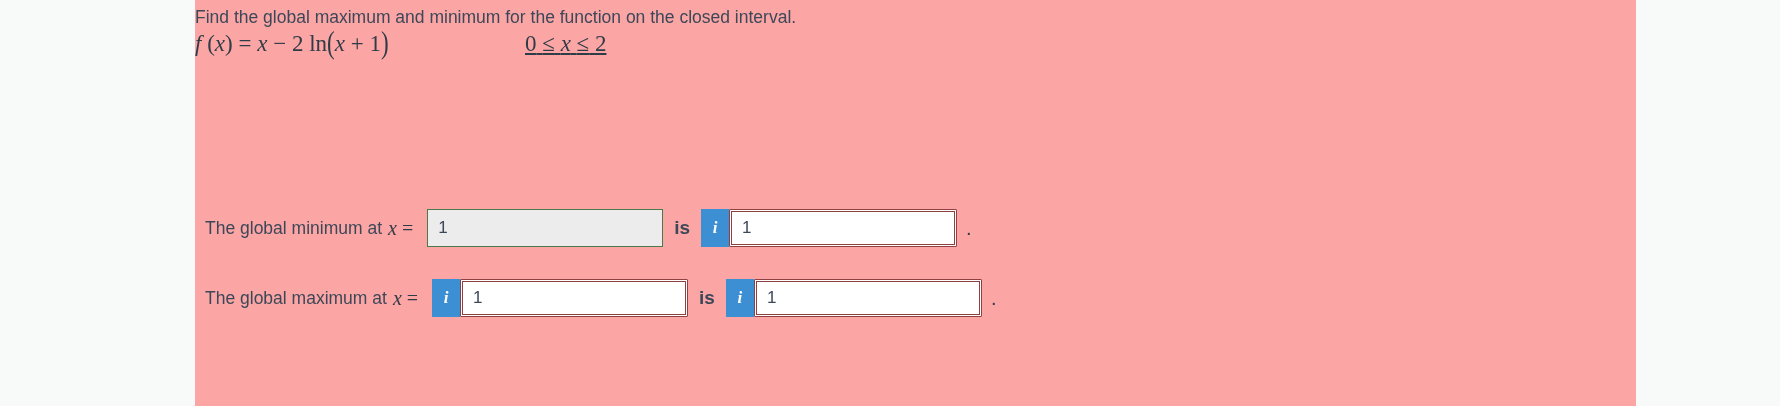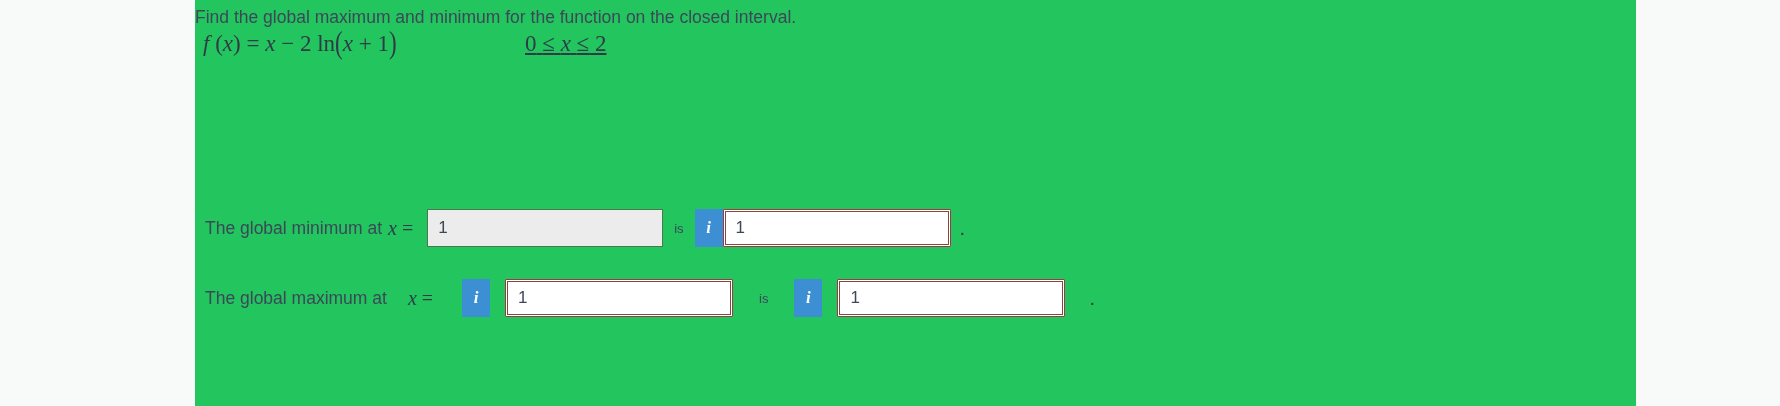--- a/index.html
+++ b/index.html
@@ -18,21 +18,21 @@
     width: 1780px;
     height: 406px;
     background: #f8f9f9;
   }
   #content-panel {
     position: absolute;
     left: 195px;
     top: 0;
     width: 1441px;
     height: 406px;
-    background: #22c55e;
+    background: #fca5a5;
   }
   .prompt-line {
     position: absolute;
     left: 0;
     color: #3c4858;
     font-size: 17.5px;
     line-height: 22px;
     white-space: nowrap;
   }
   #question-text { top: 6px; }
@@ -47,21 +47,21 @@
     color: #2f3b47;
   }
   .math {
     font-family: "Liberation Serif", serif;
     font-size: 23px;
   }
   .mi { font-style: italic; }
   .mo { font-style: normal; }
   #formula-expr {
     position: absolute;
-    left: 8px;
+    left: 0;
     top: 0;
     display: inline-block;
   }
   #formula-domain {
     position: absolute;
     left: 330px;
     top: 0;
     display: inline-block;
     text-decoration: underline;
   }
@@ -74,39 +74,40 @@
 
   .answer-row {
     position: absolute;
     left: 10px;
     display: flex;
     align-items: center;
     height: 42px;
     white-space: nowrap;
   }
   #row-minimum { top: 207px; }
-  #row-maximum { top: 277px; gap: 15px; }
+  #row-maximum { top: 277px; }
 
   .row-label {
     color: #3c4858;
     font-size: 17.5px;
     margin-right: 6px;
   }
   .var-eq {
     font-family: "Liberation Serif", serif;
     font-size: 20px;
     color: #2f3b47;
     margin-right: 14px;
   }
   .var-eq .mi { font-style: italic; }
 
   .is-word {
     color: #3c4858;
-    font-size: 13px;
+    font-size: 19px;
     margin: 0 11px;
+    font-weight: bold;
   }
   .period {
     color: #2f3b47;
     font-size: 20px;
     margin-left: 9px;
   }
 
   .info-btn {
     width: 28px;
     height: 38px;

